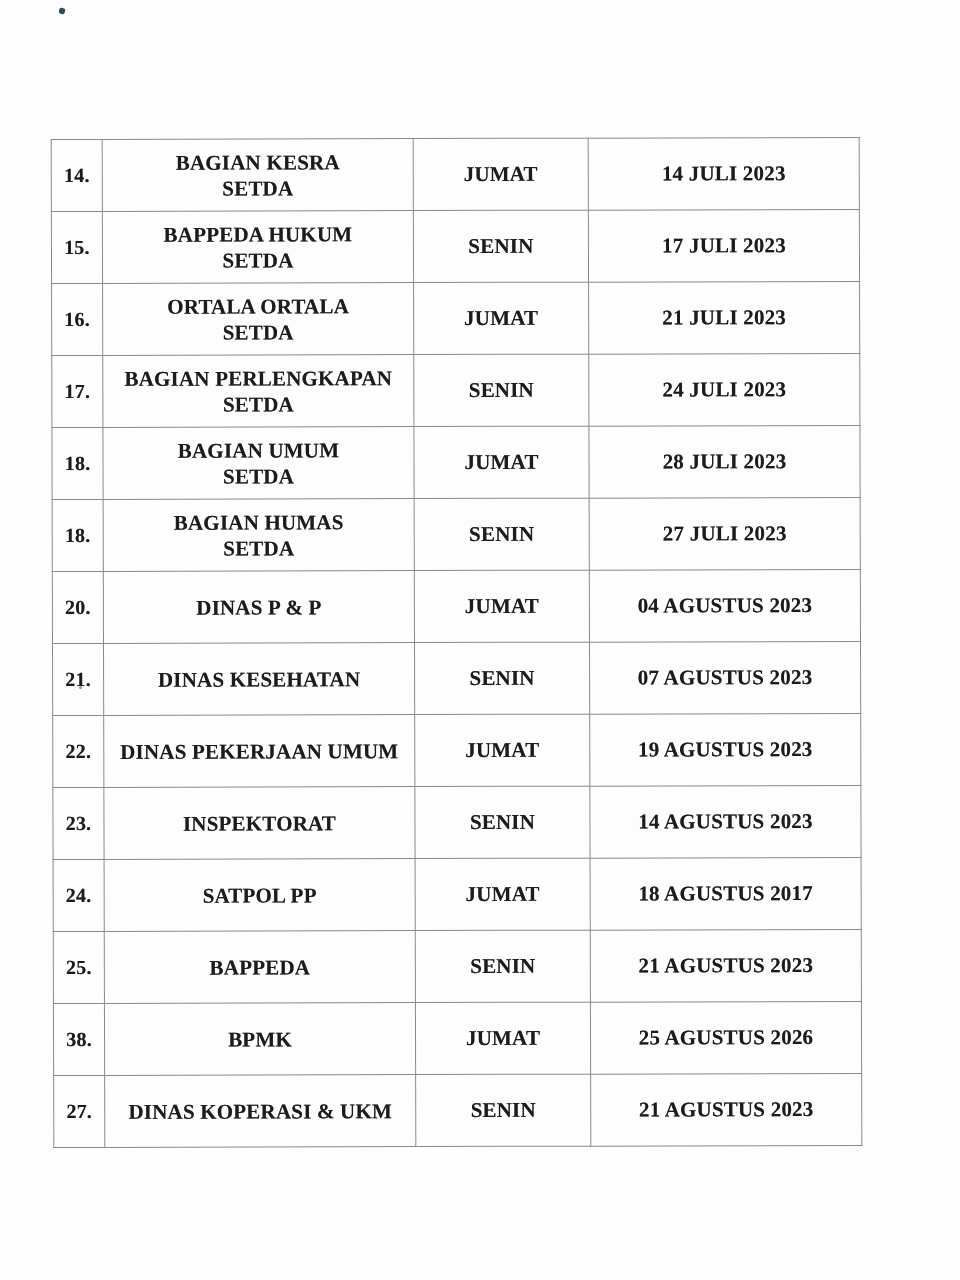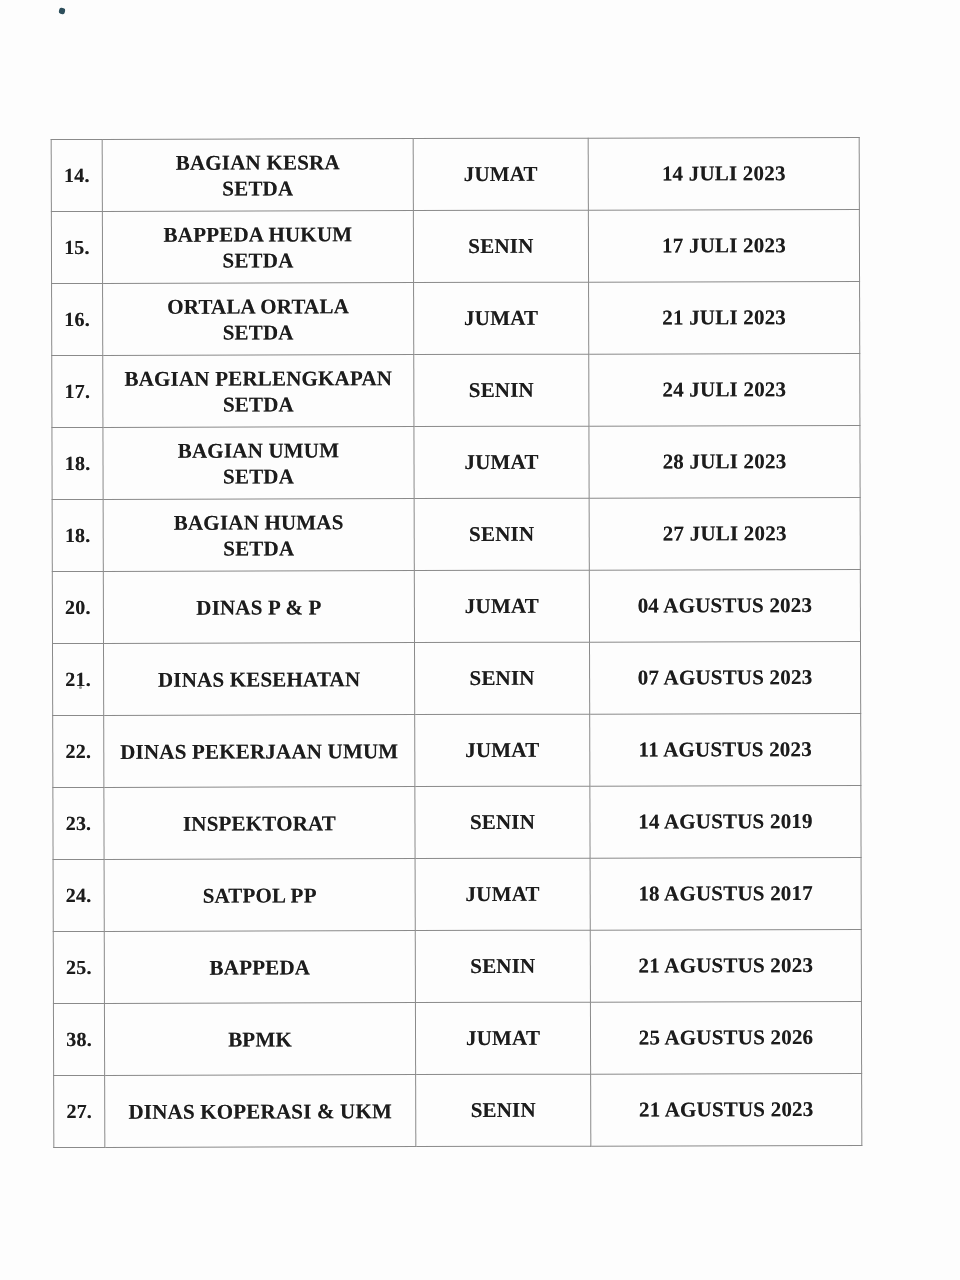--- a/index.html
+++ b/index.html
@@ -147,29 +147,29 @@
           </td>
           <td class="cell-day">SENIN</td>
           <td class="cell-date">07 AGUSTUS 2023</td>
         </tr>
         <tr>
           <td class="cell-no">22.</td>
           <td class="cell-name">
             <div class="unit-line">DINAS PEKERJAAN UMUM</div>
           </td>
           <td class="cell-day">JUMAT</td>
-          <td class="cell-date">11 AGUSTUS 2023</td>
+          <td class="cell-date">19 AGUSTUS 2023</td>
         </tr>
         <tr>
           <td class="cell-no">23.</td>
           <td class="cell-name">
             <div class="unit-line">INSPEKTORAT</div>
           </td>
           <td class="cell-day">SENIN</td>
-          <td class="cell-date">14 AGUSTUS 2019</td>
+          <td class="cell-date">14 AGUSTUS 2023</td>
         </tr>
         <tr>
           <td class="cell-no">24.</td>
           <td class="cell-name">
             <div class="unit-line">SATPOL PP</div>
           </td>
           <td class="cell-day">JUMAT</td>
           <td class="cell-date">18 AGUSTUS 2017</td>
         </tr>
         <tr>

